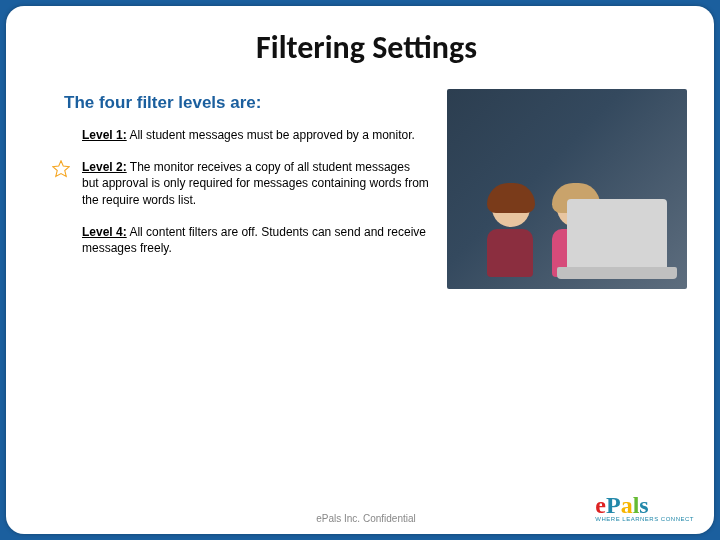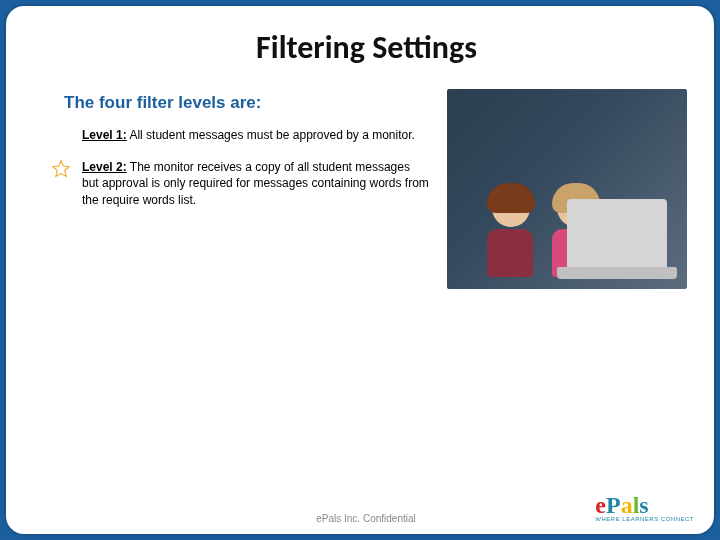--- a/index.html
+++ b/index.html
@@ -98,20 +98,24 @@
 
       <p class="lvl">
         <svg class="star" viewBox="0 0 24 24">
           <polygon points="12,1 15,8 23,9 17,14 19,22 12,18 5,22 7,14 1,9 9,8" fill="#fff" stroke="#f5a623" stroke-width="1.4"></polygon>
         </svg>
         <span class="label">Level 2:</span>  
         <span>The monitor receives a copy of all student messages but approval is only required for messages containing words from the require words list.</span>
       </p>
 
 
+      <p class="lvl">
+        <span class="label">Level 4:</span>  
+        <span>All content filters are off. Students can send and receive messages freely.</span>
+      </p>
     </div>
 
     <div class="img-box">
       <div class="person p1">
           <div class="hair"></div>
           <div class="head"></div>
           <div class="body"></div>
         </div>
       <div class="person p2">
           <div class="hair"></div>

